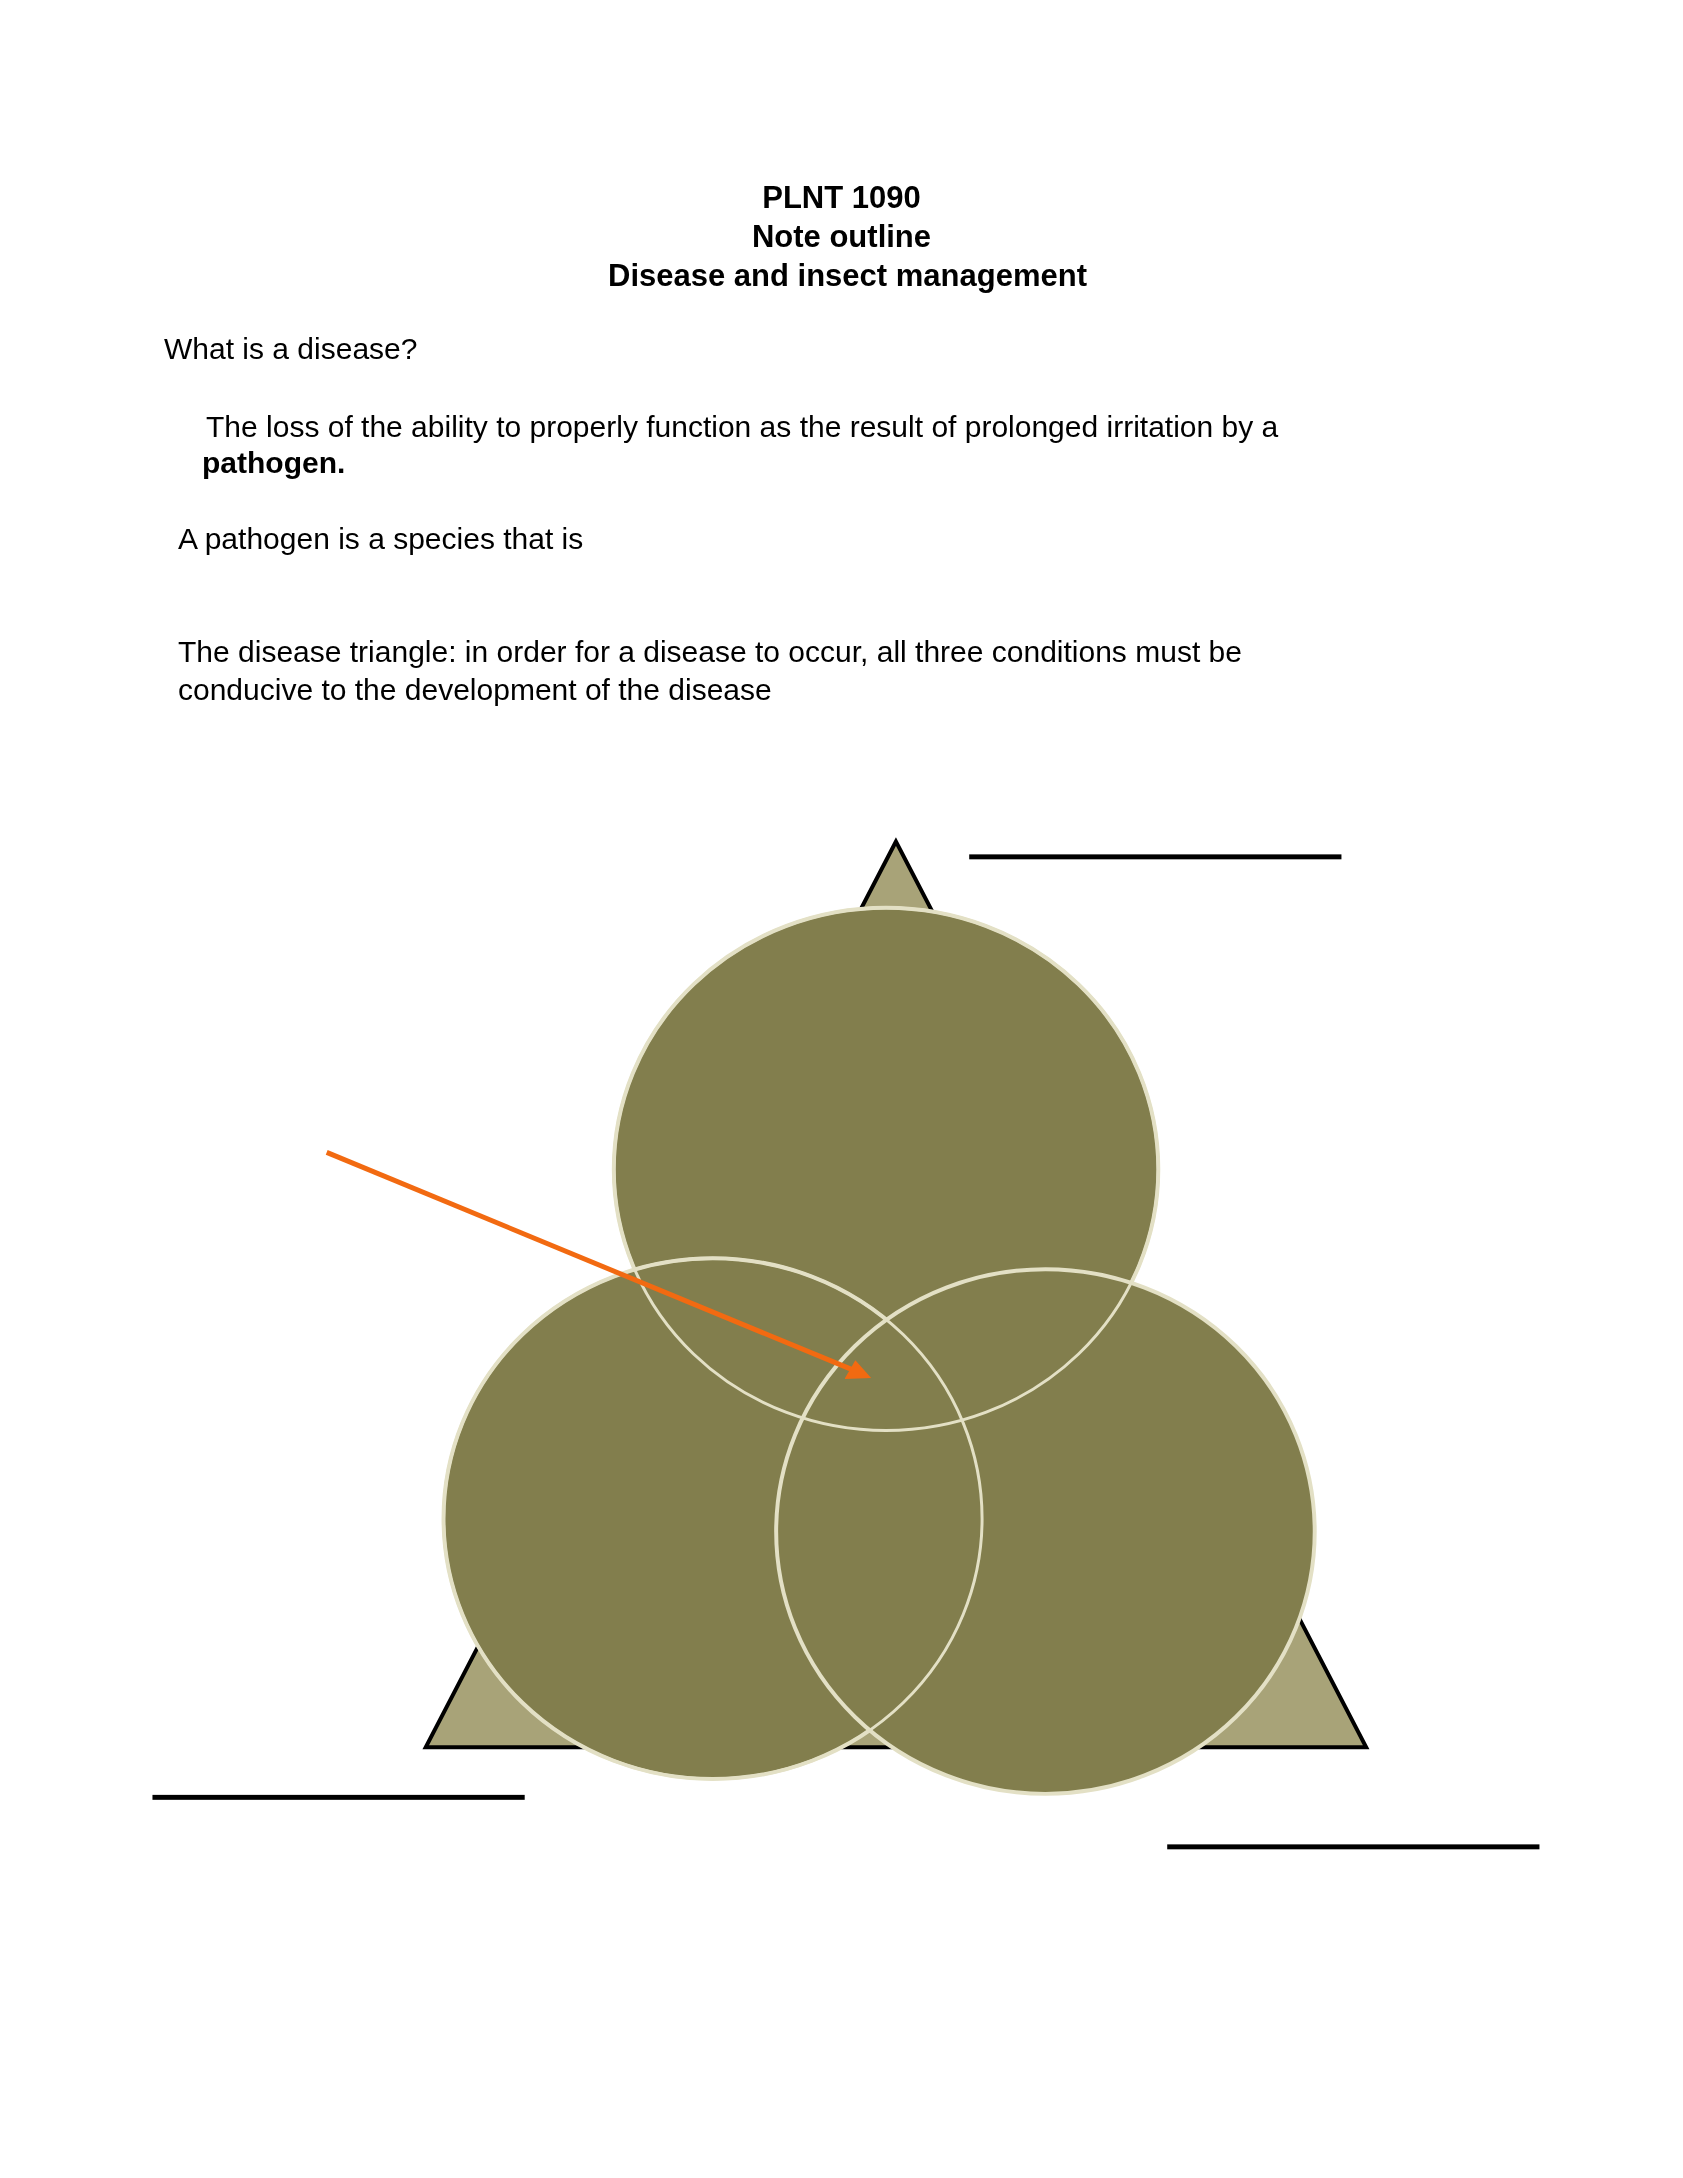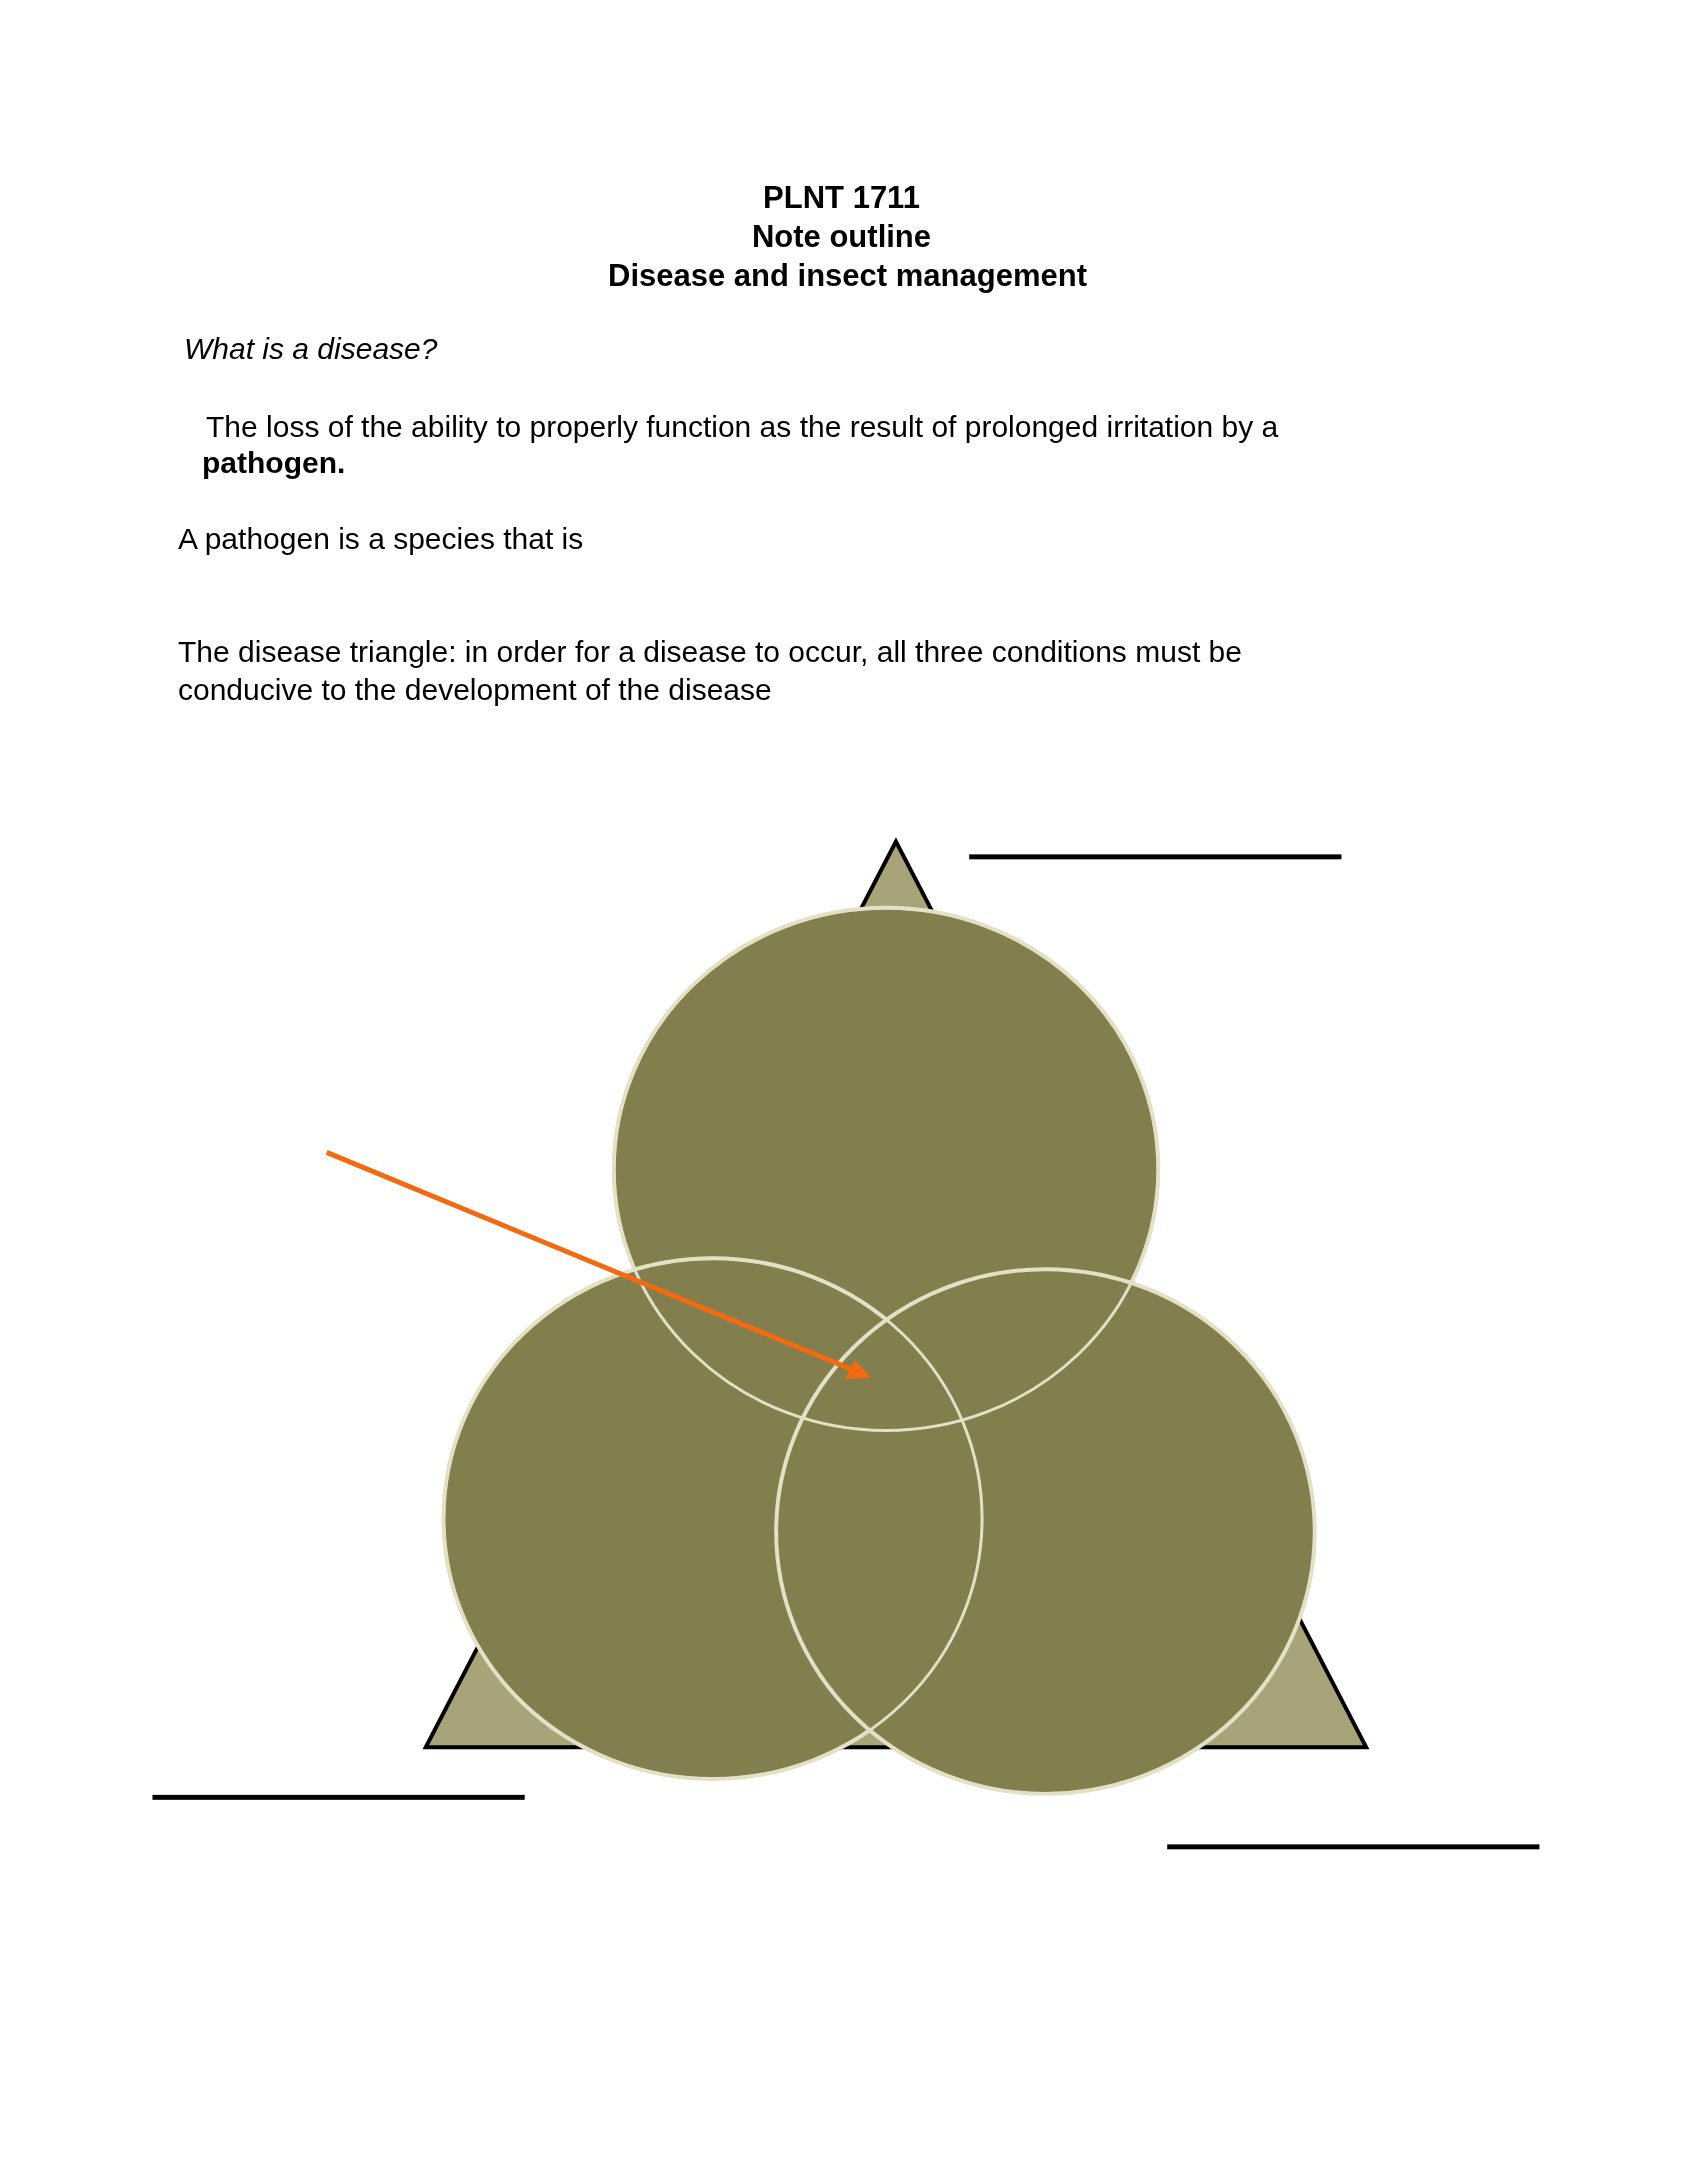--- a/index.html
+++ b/index.html
@@ -9,26 +9,26 @@
                  font-weight: bold; font-size: 31px; line-height: 39px; }
   .title-block div { margin-left: -botpx; }
   .para { position: absolute; font-size: 30px; line-height: 39px; white-space: nowrap; }
   .bold { font-weight: bold; }
   svg.diagram { position: absolute; left: 0; top: 0; }
 </style>
 </head>
 <body>
 
 <div class="title-block">
-  <div style="margin-left:0;">PLNT 1711</div>
+  <div style="margin-left:0;">PLNT 1090</div>
   <div style="margin-left:0;">Note outline</div>
   <div style="margin-left:12px;">Disease and insect management</div>
 </div>
 
-<div class="para" style="left:184px; top:329px;font-style:italic;">What is a disease?</div>
+<div class="para" style="left:164px; top:329px;">What is a disease?</div>
 
 <div class="para" style="left:206px; top:407px;">The loss of the ability to properly function as the result of prolonged irritation by a</div>
 <div class="para bold" style="left:202px; top:443px;">pathogen.</div>
 
 <div class="para" style="left:178px; top:519px;text-align:center;">A pathogen is a species that is</div>
 
 <div class="para" style="left:178px; top:632px;">The disease triangle: in order for a disease to occur, all three conditions must be</div>
 <div class="para" style="left:178px; top:670px;">conducive to the development of the disease</div>
 
 <svg class="diagram" width="1683" height="2178" viewBox="0 0 1700 2200">

